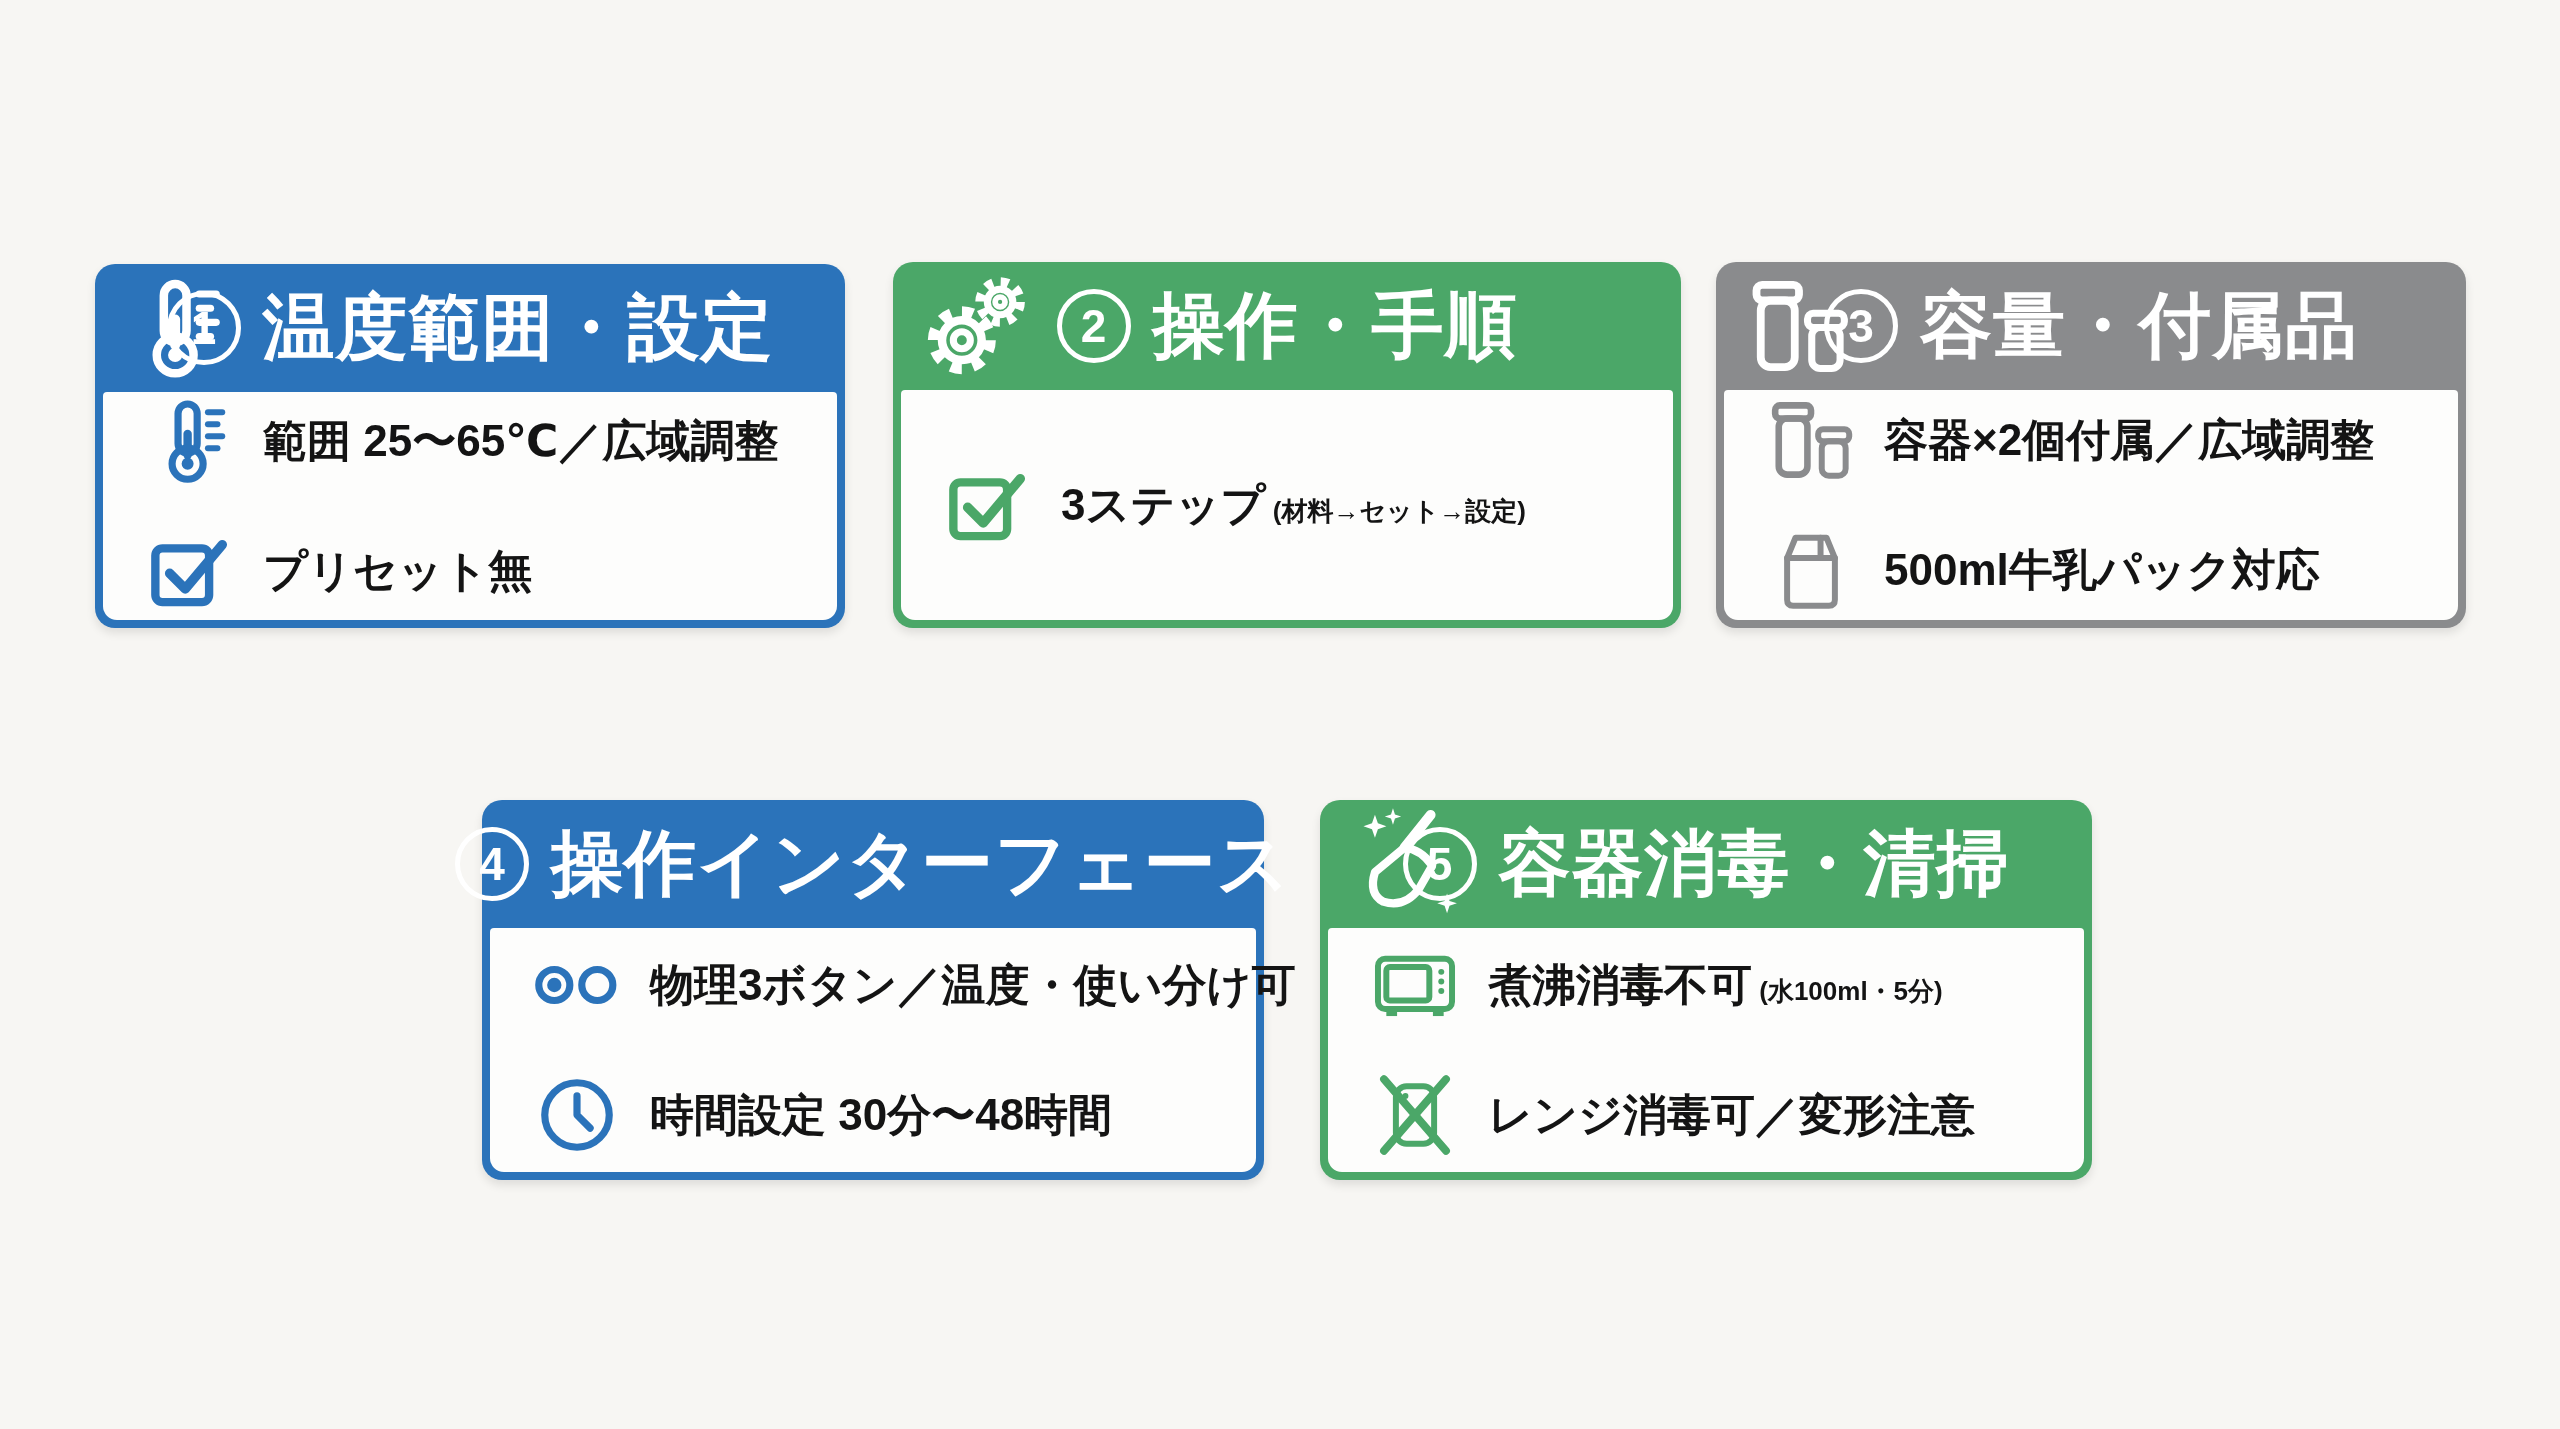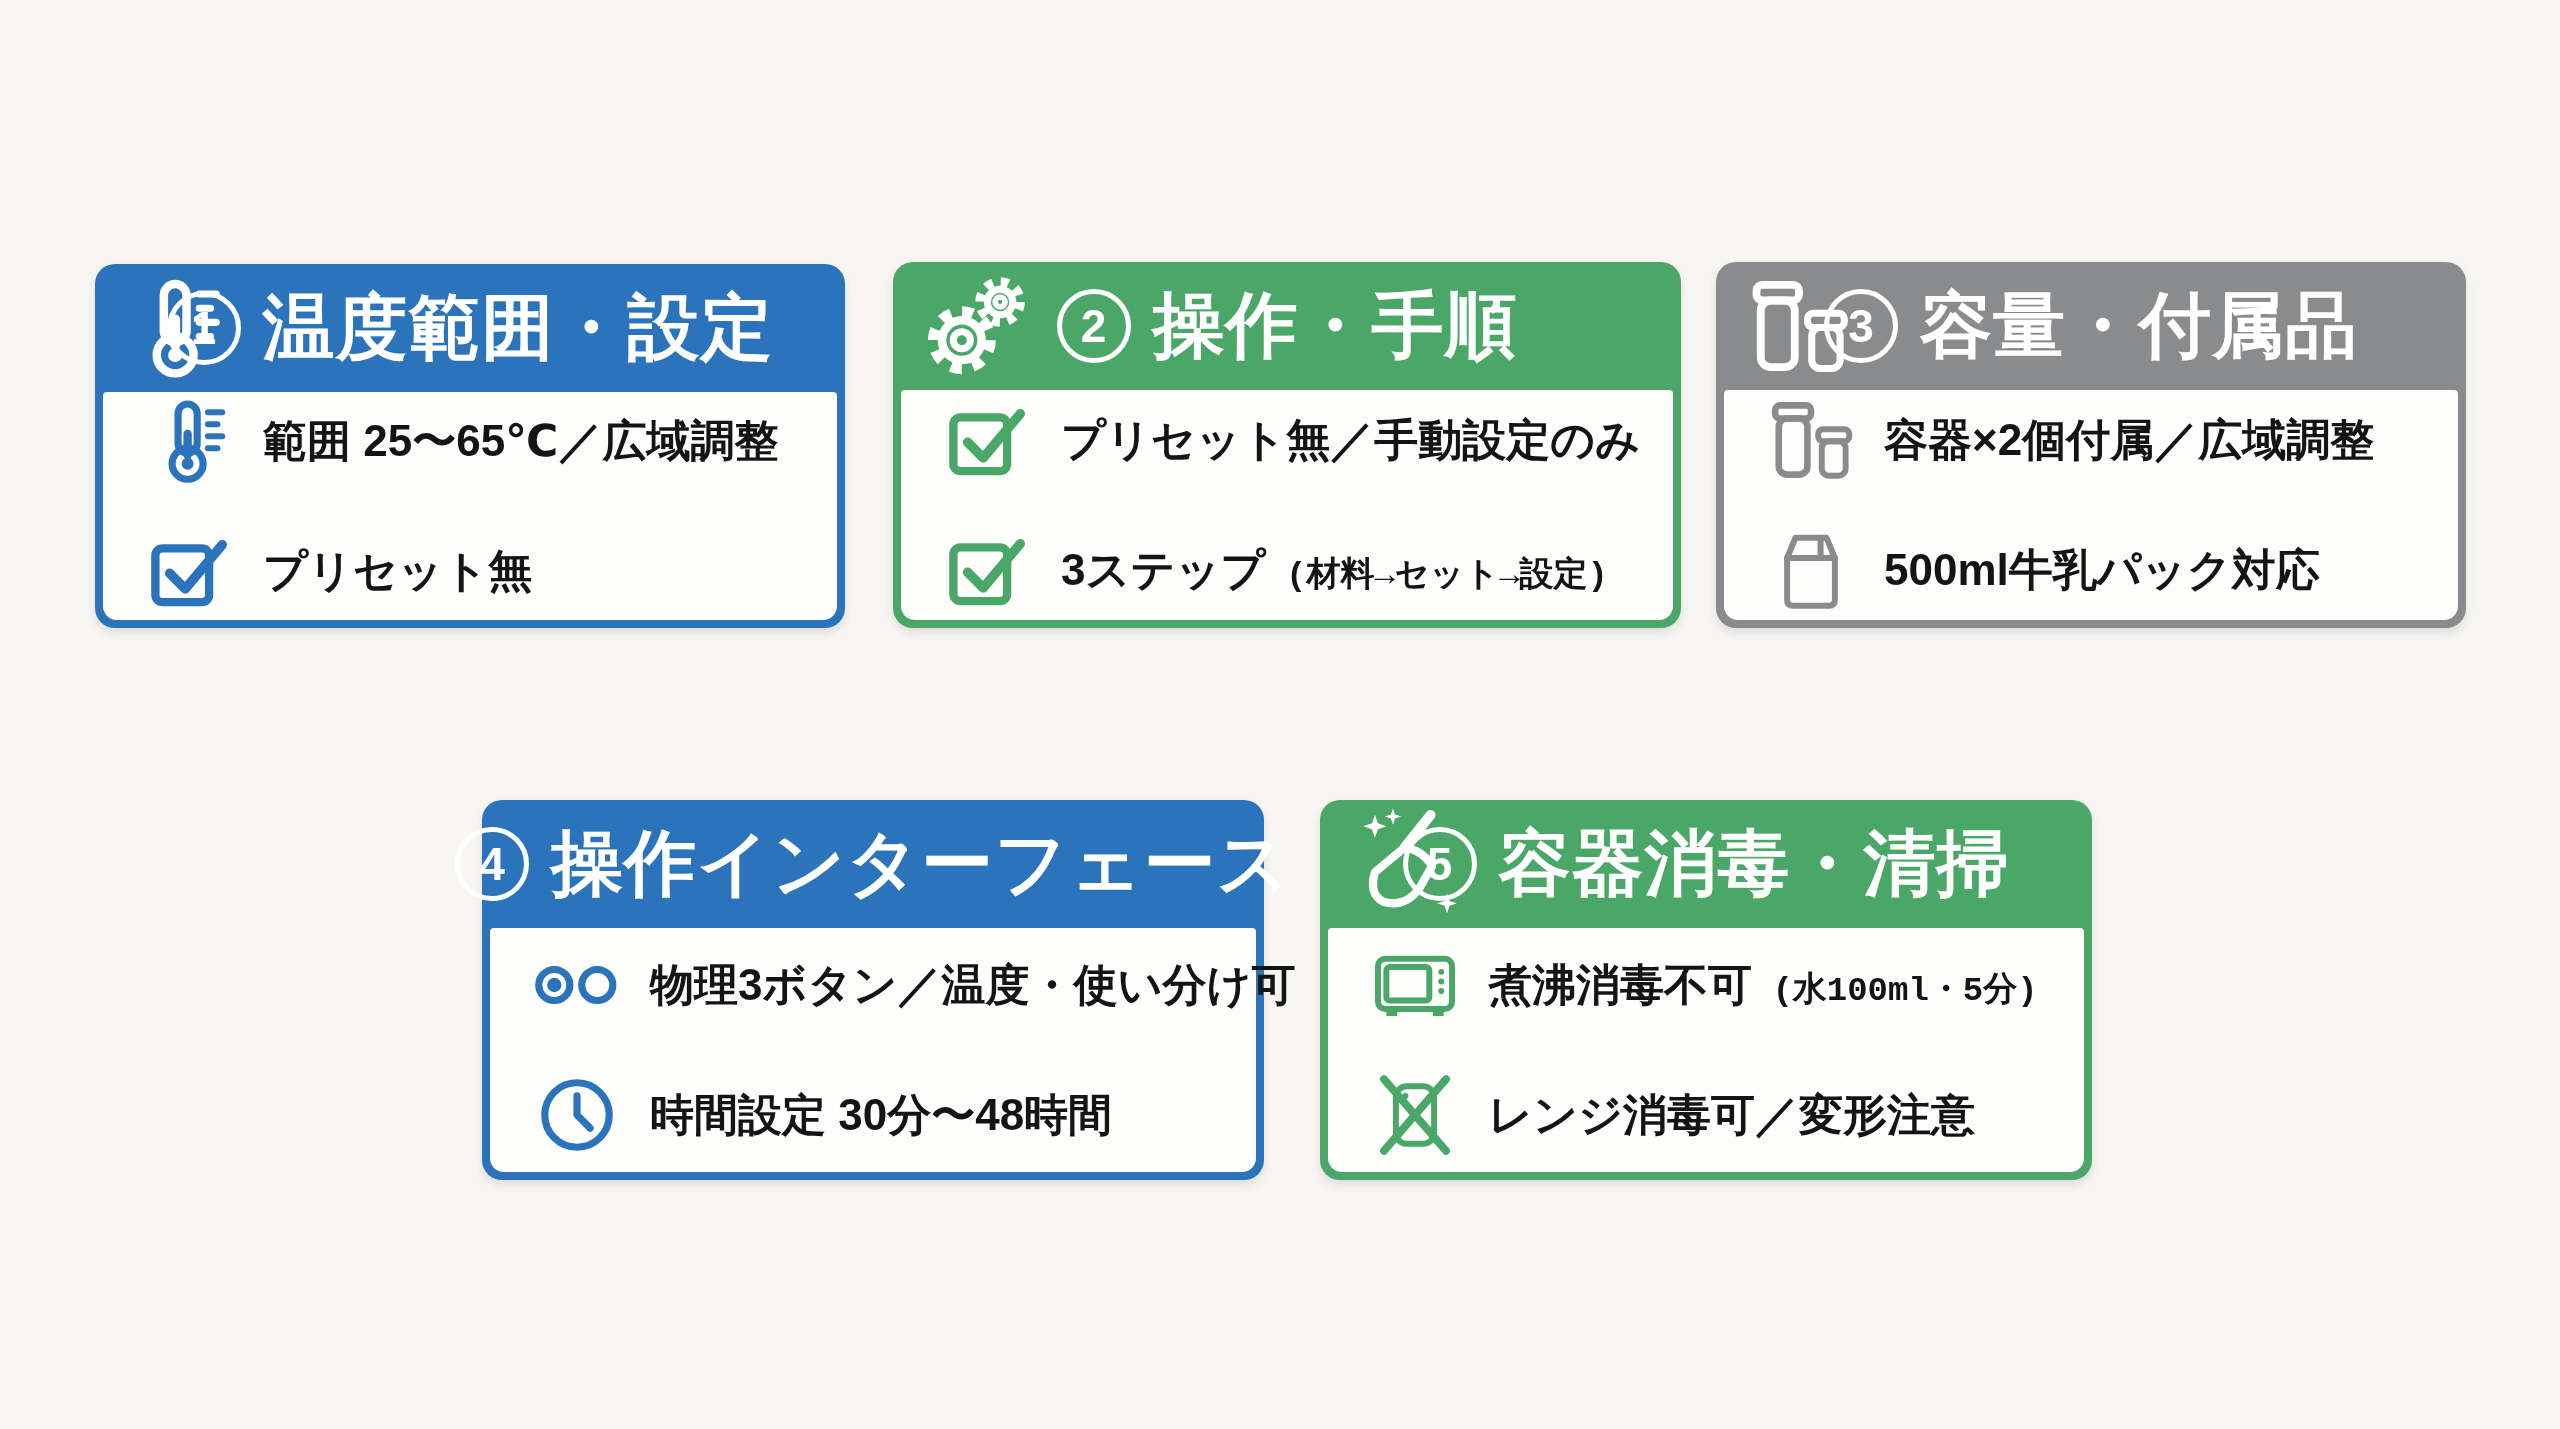--- a/index.html
+++ b/index.html
@@ -57,21 +57,21 @@
   .icon{
     width:86px;height:86px;flex:none;
     display:flex;align-items:center;justify-content:center;
     color:var(--c);
   }
   .icon svg{width:86px;height:86px;}
   .text{
     font-size:44px;font-weight:800;color:#141414;
     white-space:nowrap;letter-spacing:0;
   }
-  .sub{font-size:34px;font-weight:800;color:#141414;font-family:Liberation Mono, monospace;}
+  .sub{font-size:26px;font-weight:800;color:#141414;}
 </style>
 </head>
 <body>
 
 <div id="canvas">
 
   <div class="card theme-blue" style="left:95px;top:264px;width:750px;height:364px">
     <div class="header">
       <span class="hicon">
         <svg viewBox="0 0 72 72" fill="none" stroke="currentColor" stroke-linecap="round">
@@ -132,29 +132,20 @@
       <h2 class="title">操作・手順</h2>
     </div>
     <div class="body">
       <div class="row">
         <span class="icon">
           <svg viewBox="0 0 72 72" fill="none" stroke="currentColor" stroke-linecap="round" stroke-linejoin="round">
             <rect x="7" y="17" width="45" height="45" rx="6" stroke-width="7"></rect>
             <path d="M19 38 L32 51 L63 14" stroke-width="8"></path>
           </svg>
         </span>
-        <span class="text"><span>プリセット無／手動設定のみ</span><span class="sub"></span></span>
-      </div>
-      <div class="row">
-        <span class="icon">
-          <svg viewBox="0 0 72 72" fill="none" stroke="currentColor" stroke-linecap="round" stroke-linejoin="round">
-            <rect x="7" y="17" width="45" height="45" rx="6" stroke-width="7"></rect>
-            <path d="M19 38 L32 51 L63 14" stroke-width="8"></path>
-          </svg>
-        </span>
         <span class="text"><span>3ステップ</span><span class="sub"> (材料→セット→設定)</span></span>
       </div>
     </div>
   </div>
 
   <div class="card theme-gray" style="left:1716px;top:262px;width:750px;height:366px">
     <div class="header">
       <span class="hicon">
         <svg viewBox="0 0 72 72" fill="none" stroke="currentColor" stroke-linejoin="round">
           <rect x="6" y="7" width="30" height="11" rx="4" stroke-width="5.5"></rect>

